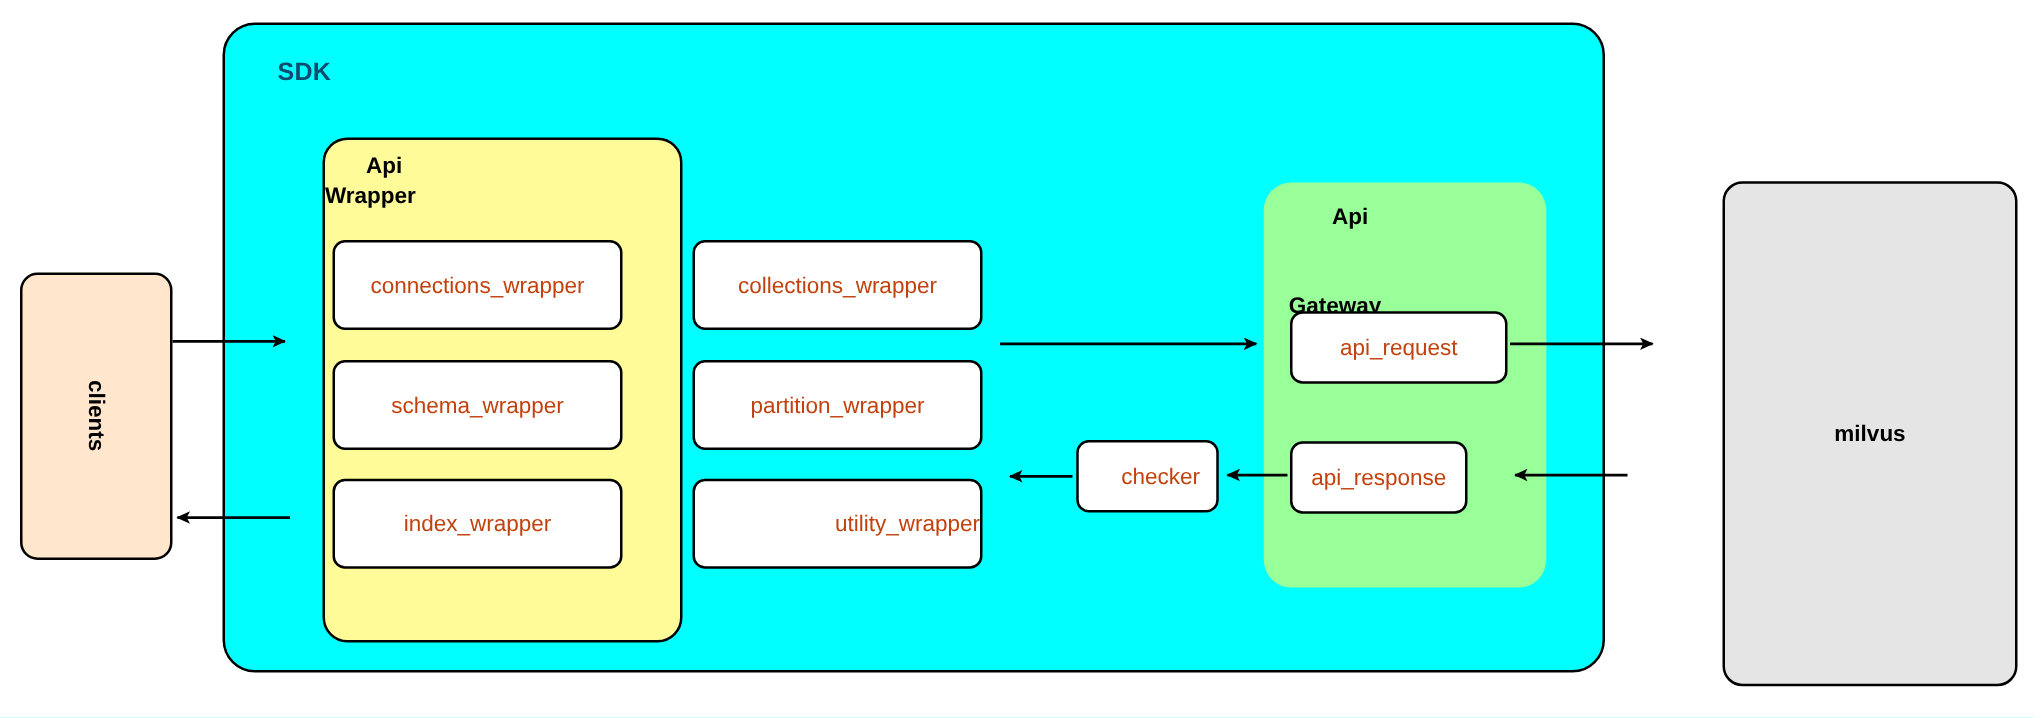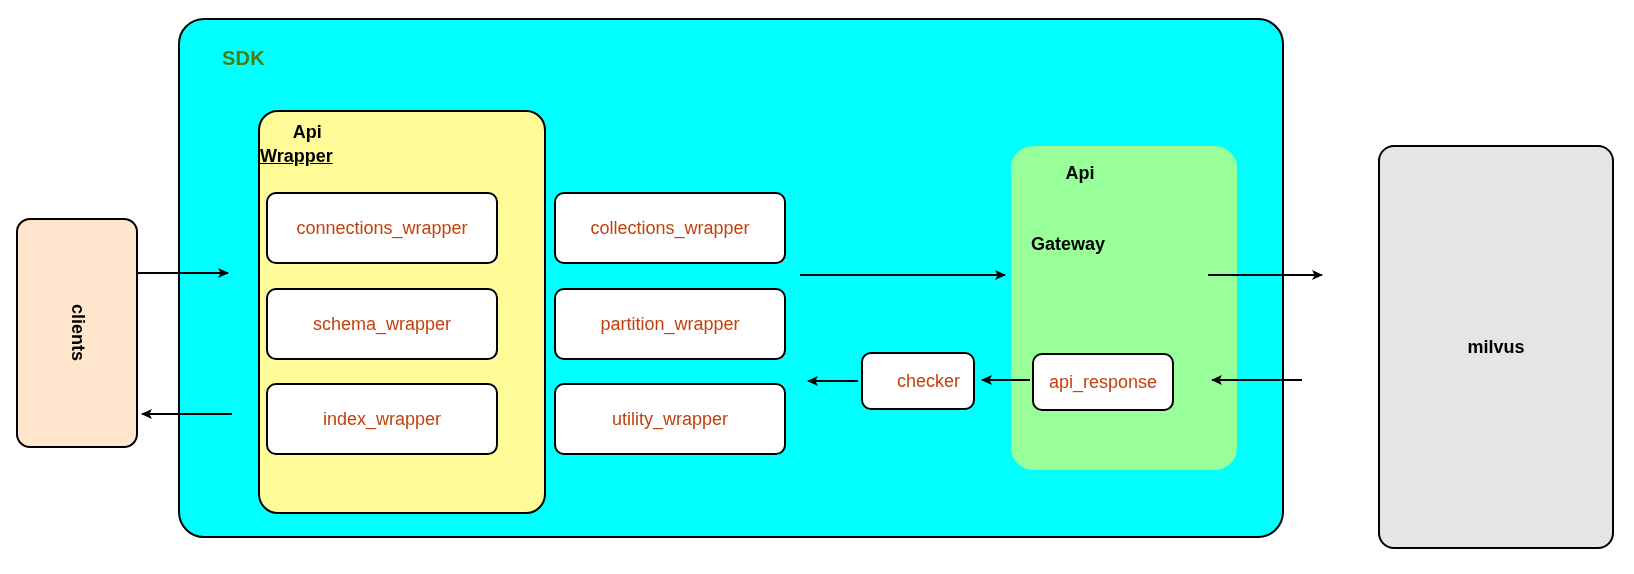--- a/index.html
+++ b/index.html
@@ -36,21 +36,21 @@
     background: #00FFFF;
     border-radius: 26px;
     display: block;
   }
   #sdk-label {
     position: absolute;
     left: 42px;
     top: 27px;
     font-size: 20px;
     font-weight: bold;
-    color: #4d7c0f;
+    color: #0c4a6e;
     letter-spacing: 0.2px;
   }
 
   #api-wrapper-panel {
     left: 258px;
     top: 110px;
     width: 288px;
     height: 404px;
     background: #FFFB99;
     border-radius: 20px;
@@ -62,21 +62,20 @@
     top: 8px;
     font-size: 18px;
     font-weight: bold;
     line-height: 1.35;
     color: #000000;
     white-space: pre;
   }
   #api-wrapper-label .l2 {
     display: block;
     margin-left: -22px;
-    text-decoration: underline;
   }
 
   #api-gateway-panel {
     left: 1011px;
     top: 146px;
     width: 226px;
     height: 324px;
     background: #99FF99;
     border-radius: 22px;
     border: none;
@@ -132,21 +131,21 @@
   #milvus-label {
     font-size: 18px;
     font-weight: bold;
   }
 
   #connections-wrapper-box { left: 266px; top: 192px; width: 232px; height: 72px; }
   #collections-wrapper-box { left: 554px; top: 192px; width: 232px; height: 72px; align-items: center; }
   #schema-wrapper-box      { left: 266px; top: 288px; width: 232px; height: 72px; }
   #partition-wrapper-box   { left: 554px; top: 288px; width: 232px; height: 72px; }
   #index-wrapper-box       { left: 266px; top: 383px; width: 232px; height: 72px; }
-  #utility-wrapper-box     { left: 554px; top: 383px; width: 232px; height: 72px; }
+  #utility-wrapper-box     { left: 554px; top: 383px; width: 232px; height: 72px; justify-content: flex-end; }
 
   #api-request-box  { left: 1032px; top: 249px; width: 174px; height: 58px; }
   #api-response-box { left: 1032px; top: 353px; width: 142px; height: 58px; }
 
   #checker-box { left: 861px; top: 352px; width: 114px; height: 58px; padding-left: 21px; }
 
   
   #arrows {
     position: absolute;
     left: 0;
@@ -193,20 +192,23 @@
   <div class="box leafbox" id="index-wrapper-box">
     <span>index_wrapper</span>
   </div>
   <div class="box leafbox" id="partition-wrapper-box">
     <span>partition_wrapper</span>
   </div>
   <div class="box leafbox" id="utility-wrapper-box">
     <span>utility_wrapper</span>
   </div>
 
+  <div class="box leafbox" id="api-request-box">
+    <span>api_request</span>
+  </div>
   <div class="box leafbox" id="api-response-box">
     <span>api_response</span>
   </div>
 
   <div class="box leafbox" id="checker-box">
     <span>checker</span>
   </div>
 
   <svg id="arrows" viewBox="0 0 1634 574" xmlns="http://www.w3.org/2000/svg">
     <defs>

